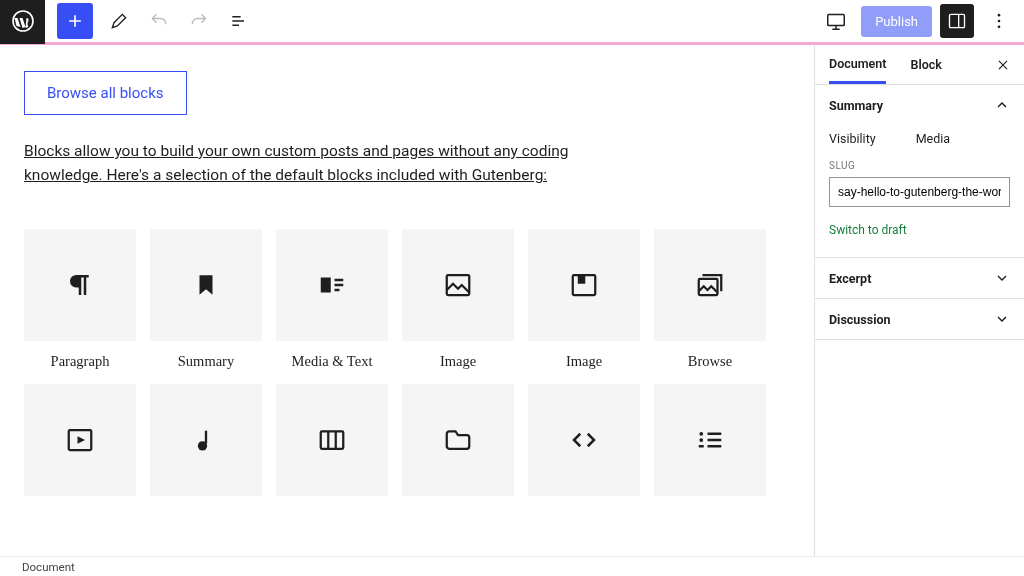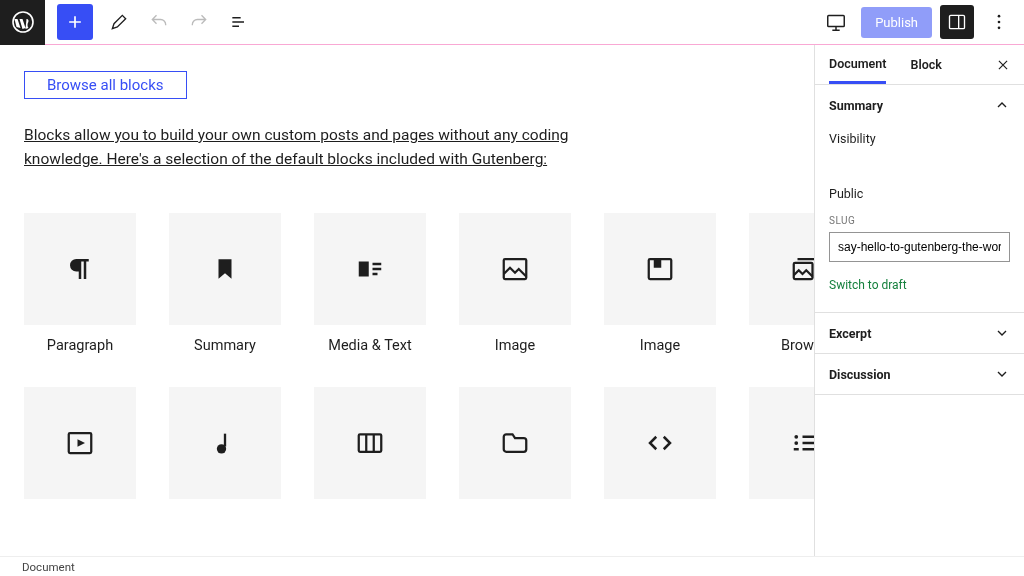--- a/index.html
+++ b/index.html
@@ -7,21 +7,21 @@
     font-family: -apple-system, BlinkMacSystemFont, "Segoe UI", Roboto, sans-serif;
     font-size: 13px;
     color: #1e1e1e;
     width: 1024px;
     height: 576px;
     overflow: hidden;
     position: relative;
   }
   .topbar {
     height: 45px;
-    border-bottom: 1px solid #f9a8d4;
+    border-bottom: 3px solid #f9a8d4;
     display: flex;
     align-items: center;
     justify-content: space-between;
   }
   .topbar-left { display: flex; align-items: center; }
   .logo {
     width: 45px; height: 45px;
     background: #1e1e1e;
     display: flex; align-items: center; justify-content: center;
     color: #fff;
@@ -44,46 +44,46 @@
     display:flex;align-items:center;justify-content:center;border-radius:3px;cursor:pointer;
   }
   .desktop-icon,.more-icon{width:34px;height:34px;display:flex;align-items:center;justify-content:center;cursor:pointer;}
 
   .main { display: flex; height: calc(576px - 45px - 20px); }
   .content { flex: 1; padding: 20px 24px; overflow: hidden; }
   .title-row { display:flex; align-items:flex-start; justify-content:space-between; gap:20px;}
   .big-title { font-size: 46px; font-weight: 400; letter-spacing: -0.5px; }
   .browse-btn {
     border: 1px solid #374ef5; color: #374ef5;
-    padding: 4px 22px; font-size: 15px; cursor: pointer; white-space:nowrap;
+    padding: 12px 22px; font-size: 15px; cursor: pointer; white-space:nowrap;
     margin-top:6px;
   }
   .desc { font-size: 15.5px; line-height: 1.56; margin-top: 24px; max-width: 560px; text-decoration: underline; }
 
-  .block-grid { display: grid; grid-template-columns: repeat(6, 112px); gap: 33px; margin-top: 42px; justify-content: flex-start;}
+  .block-grid { display: grid; grid-template-columns: repeat(6, 112px); gap: 14px; margin-top: 42px; justify-content: flex-start; font-family: Liberation Serif, serif;}
   .block-card { text-align: center; }
   .block-icon {
     width: 112px; height: 112px;
     background: #f5f5f5;
     display:flex;align-items:center;justify-content:center;
   }
   .block-label { margin-top: 12px; font-size: 14.5px; }
 
   .sidebar {
     width: 210px; border-left: 1px solid #e0e0e0; font-size: 12.5px;
     overflow: hidden;
   }
   .tabs { display:flex; align-items:center; border-bottom:1px solid #e0e0e0; padding: 0 14px; position:relative; height: 40px;}
   .tab { margin-right: 24px; font-weight: 600; cursor:pointer; height:100%; display:flex;align-items:center;}
   .tab.active { border-bottom: 3px solid #374ef5; }
   .tabs .close { margin-left:auto; cursor:pointer; font-size:14px;}
   .panel-section { border-bottom: 1px solid #e0e0e0; }
   .panel-head { display:flex; justify-content:space-between; align-items:center; padding: 12px 14px; font-weight:700; cursor:pointer;text-align:right;}
   .panel-body { padding: 6px 14px 14px; }
-  .row { display:flex; gap: 40px; margin-bottom: 14px; font-size:12.5px;flex-direction:column;}
+  .row { display:flex; gap: 40px; margin-bottom: 14px; font-size:12.5px;}
   .row .k{ color:#1e1e1e; }
   .slug-label{ font-size:10px; letter-spacing:0.5px; color:#757575; text-transform:uppercase; margin-bottom:6px; display:block;}
   .slug-input{ width:100%; border:1px solid #949494; padding:7px 8px; font-size:12px; }
   .switch-draft{ text-align:left; color:#15803d; font-size:12px; padding: 16px 0 6px; cursor:pointer;}
   .footer { position:absolute; bottom:0; left:0; right:0; height:20px; background:#fff; border-top:1px solid #eee; font-size:11.5px; color:#444; padding-left:22px; display:flex; align-items:center;}
   svg { display:block; }
   .dim { color:#999; }
 </style>
 </head>
 <body>
@@ -285,21 +285,21 @@
     <div class="panel-section">
       <div class="panel-head">
         <span>Summary</span>
         <svg width="16" height="16" viewBox="0 0 24 24">
             <path d="M6 15l6-6 6 6" stroke="#1e1e1e" stroke-width="2" fill="none"></path>
           </svg>
       </div>
       <div class="panel-body">
         <div class="row">
           <span class="k">Visibility</span>
-          <span>Public</span>
+          <span>Media</span>
         </div>
         <span class="slug-label">SLUG</span>
         <input class="slug-input" value="say-hello-to-gutenberg-the-wordpress-ed" style="">
         <div class="switch-draft">Switch to draft</div>
       </div>
     </div>
 
     <div class="panel-section">
       <div class="panel-head">
         <span>Excerpt</span>

